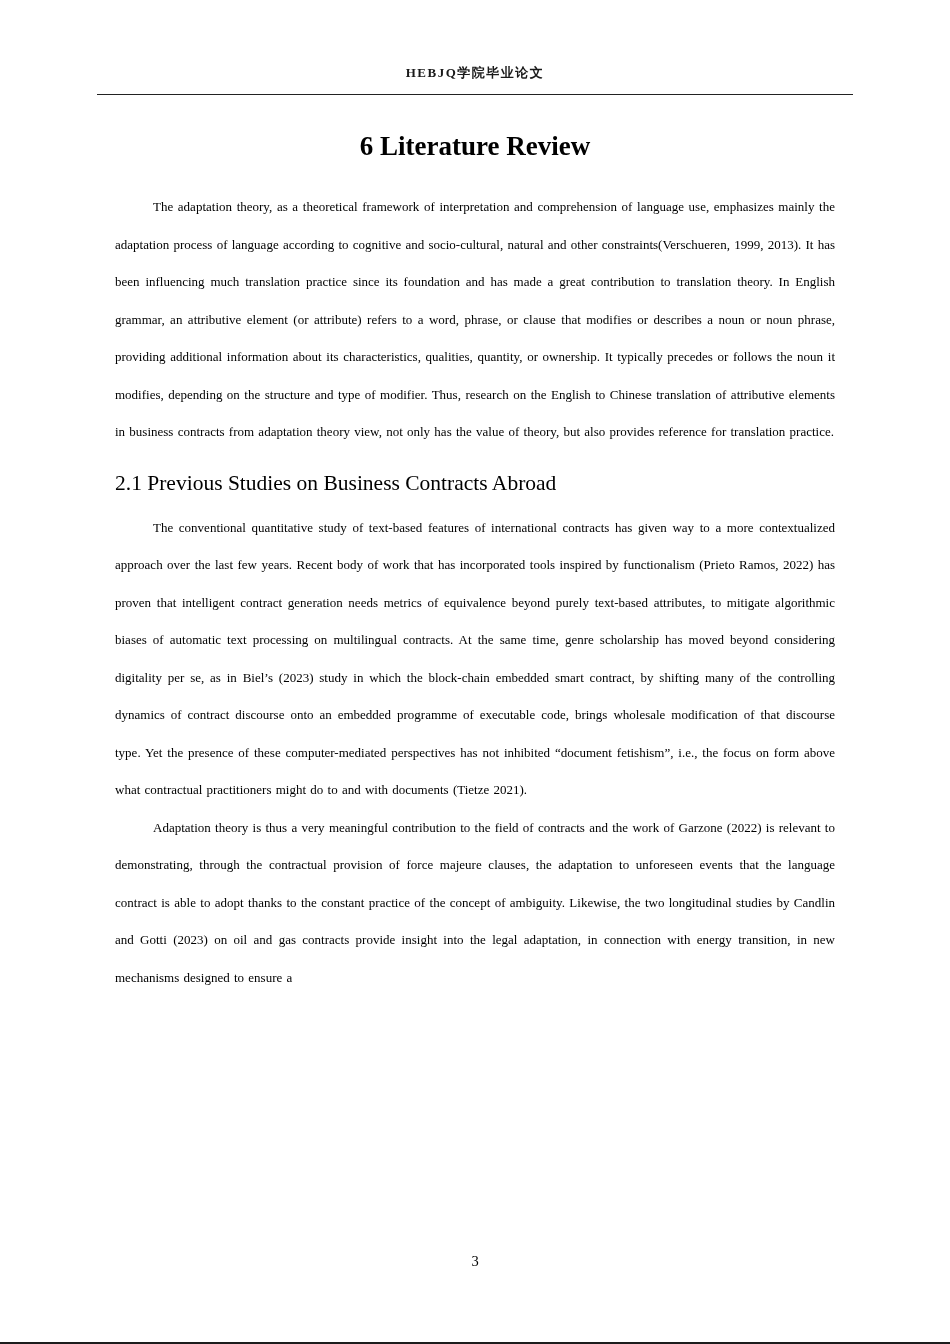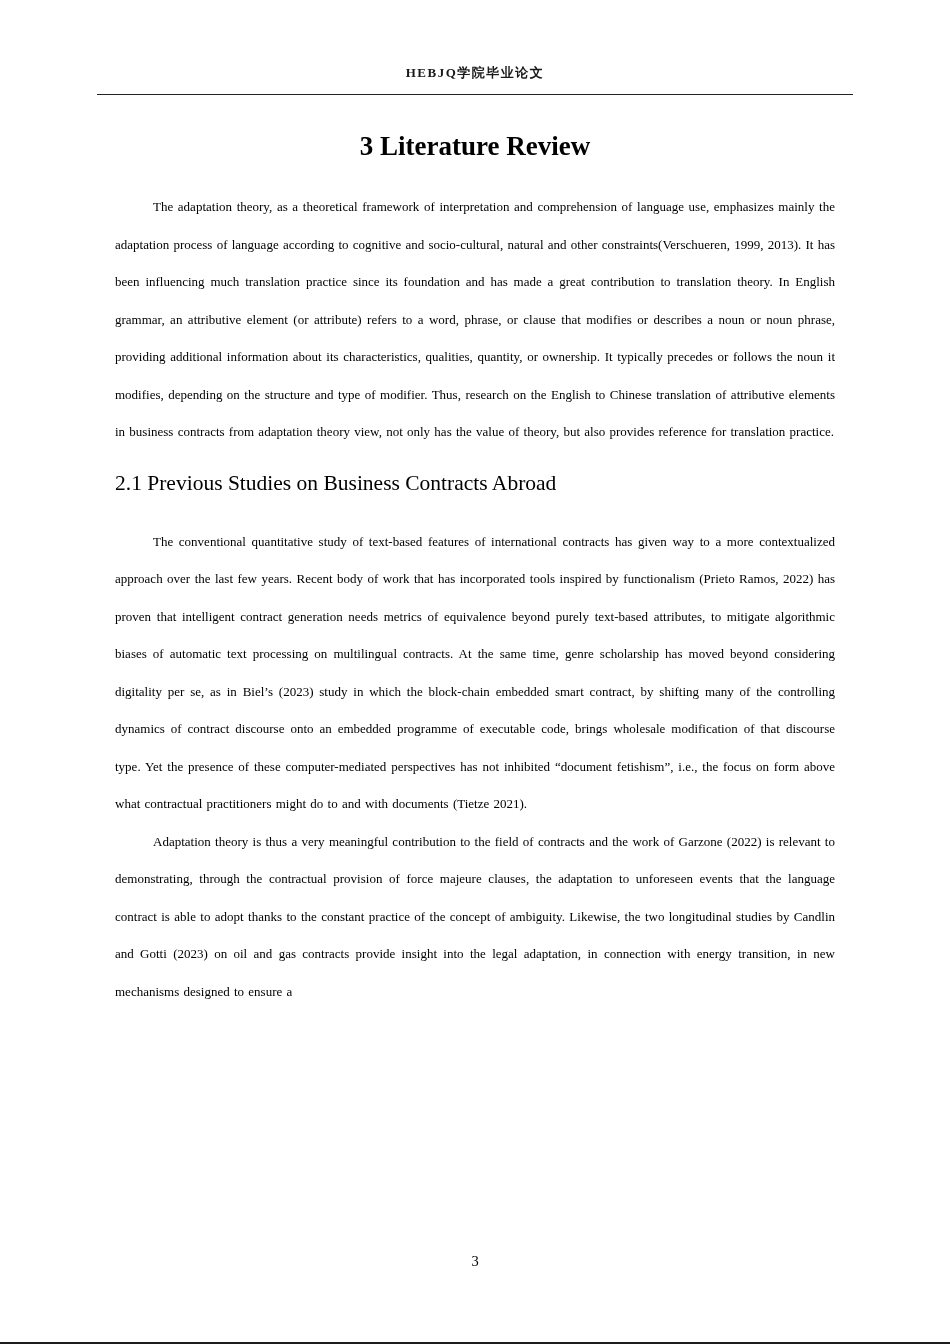--- a/index.html
+++ b/index.html
@@ -46,21 +46,21 @@
   }
   .para {
     margin: 0;
     font-size: 13px;
     line-height: 37.5px;
     text-align: justify;
     text-indent: 38px;
     word-spacing: 1px;
   }
   .section-heading {
-    margin: 16px 0 24px 0;
+    margin: 16px 0 10px 0;
     font-size: 21.5px;
     font-weight: 400;
     line-height: 32px;
     text-align: left;
   }
   .page-footer {
     position: absolute;
     left: 0;
     right: 0;
     bottom: 74px;
@@ -83,21 +83,21 @@
 
 <div class="page">
   <div class="page-inner">
 
     <header class="page-header">
       <div class="header-text">HEBJQ学院毕业论文</div>
       <hr class="header-rule">
     </header>
 
     <main>
-      <h1 class="chapter-title">3 Literature Review</h1>
+      <h1 class="chapter-title">6 Literature Review</h1>
 
       <p class="para">The adaptation theory, as a theoretical framework of interpretation and comprehension of language use, emphasizes mainly the adaptation process of language according to cognitive and socio-cultural, natural and other constraints(Verschueren, 1999, 2013). It has been influencing much translation practice since its foundation and has made a great contribution to translation theory. In English grammar, an attributive element (or attribute) refers to a word, phrase, or clause that modifies or describes a noun or noun phrase, providing additional information about its characteristics, qualities, quantity, or ownership. It typically precedes or follows the noun it modifies, depending on the structure and type of modifier. Thus, research on the English to Chinese translation of attributive elements in business contracts from adaptation theory view, not only has the value of theory, but also provides reference for translation practice.</p>
 
       <h2 class="section-heading">2.1 Previous Studies on Business Contracts Abroad</h2>
 
       <p class="para">The conventional quantitative study of text-based features of international contracts has given way to a more contextualized approach over the last few years. Recent body of work that has incorporated tools inspired by functionalism (Prieto Ramos, 2022) has proven that intelligent contract generation needs metrics of equivalence beyond purely text-based attributes, to mitigate algorithmic biases of automatic text processing on multilingual contracts. At the same time, genre scholarship has moved beyond considering digitality per se, as in Biel’s (2023) study in which the block-chain embedded smart contract, by shifting many of the controlling dynamics of contract discourse onto an embedded programme of executable code, brings wholesale modification of that discourse type. Yet the presence of these computer-mediated perspectives has not inhibited “document fetishism”, i.e., the focus on form above what contractual practitioners might do to and with documents (Tietze 2021).</p>
 
       <p class="para">Adaptation theory is thus a very meaningful contribution to the field of contracts and the work of Garzone (2022) is relevant to demonstrating, through the contractual provision of force majeure clauses, the adaptation to unforeseen events that the language contract is able to adopt thanks to the constant practice of the concept of ambiguity. Likewise, the two longitudinal studies by Candlin and Gotti (2023) on oil and gas contracts provide insight into the legal adaptation, in connection with energy transition, in new mechanisms designed to ensure a</p>
     </main>
 

